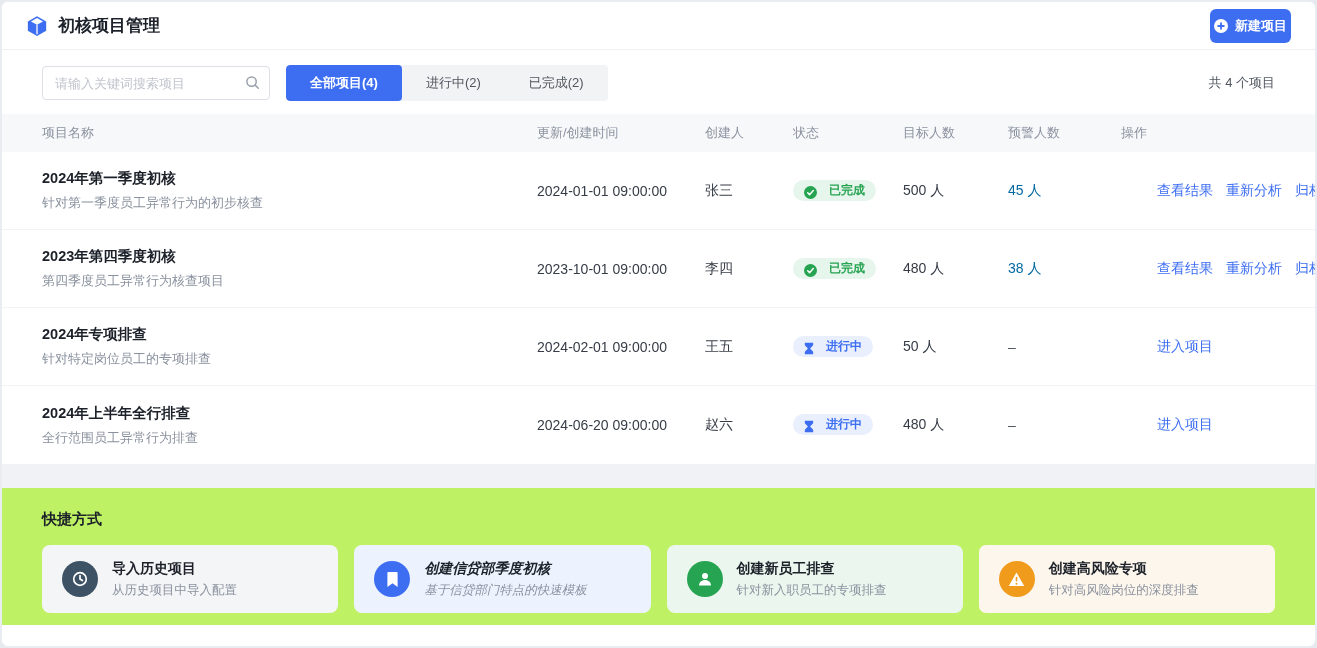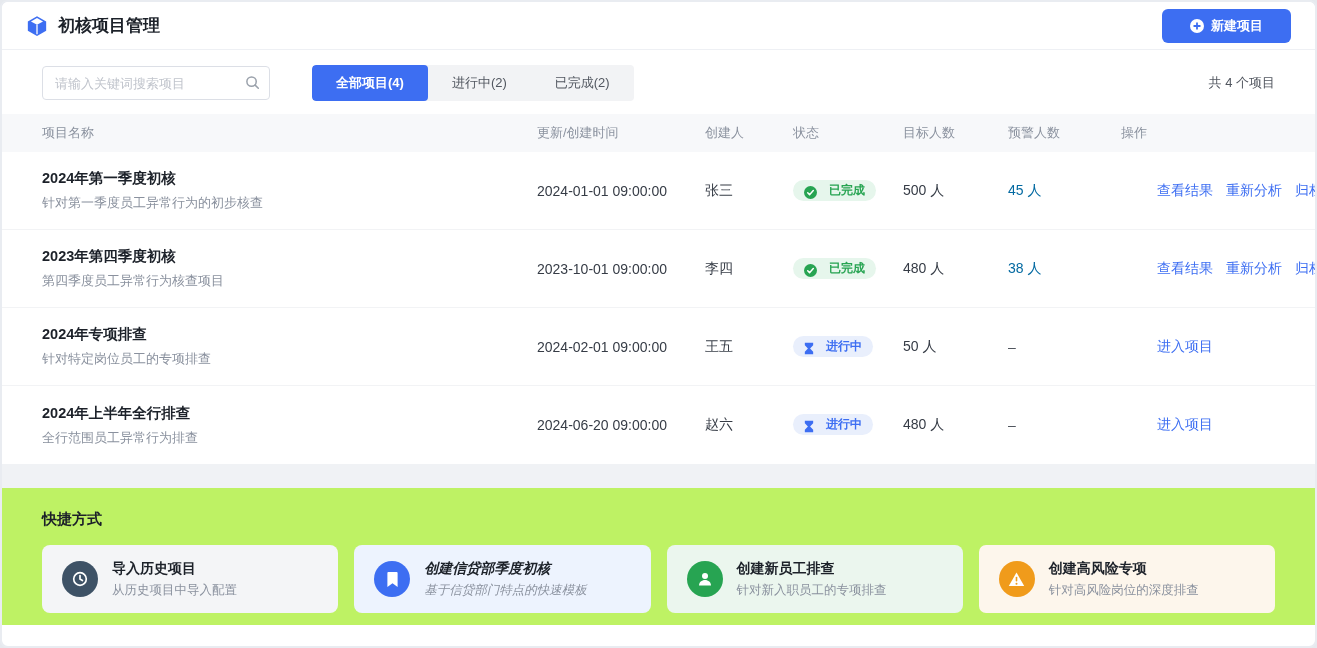--- a/index.html
+++ b/index.html
@@ -13,27 +13,27 @@
   
   .app-header {
     height:48px; display:flex; align-items:center;
     padding:0 24px; border-bottom:1px solid #eef0f4; background:#fff;
   }
   .app-header .left { display:flex; align-items:center; gap:10px; }
   .app-title { font-size:17px; font-weight:bold; color:#1c2129; }
   .btn-primary {
     margin-left:auto; display:flex; align-items:center; gap:7px;
     background:#3d6ef2; color:#fff; border:none; border-radius:6px;
-    padding:8px 28px; font-size:13px; font-weight:bold; cursor:pointer;
+    padding:8px 4px; font-size:13px; font-weight:bold; cursor:pointer;
     font-family:inherit;
   }
   
   .toolbar {
     display:flex; align-items:center;
-    padding:15px 40px 13px 40px; background:#fff;gap:26px;
+    padding:15px 40px 13px 40px; background:#fff;
   }
   .search-box {
     position:relative; width:228px; height:34px;
   }
   .search-box input {
     width:100%; height:100%; border:1px solid #dcdfe6; border-radius:4px;
     padding:0 32px 0 12px; font-size:13px; color:#333; outline:none;
     font-family:inherit;
   }
   .search-box input::placeholder { color:#c0c4cc; }

